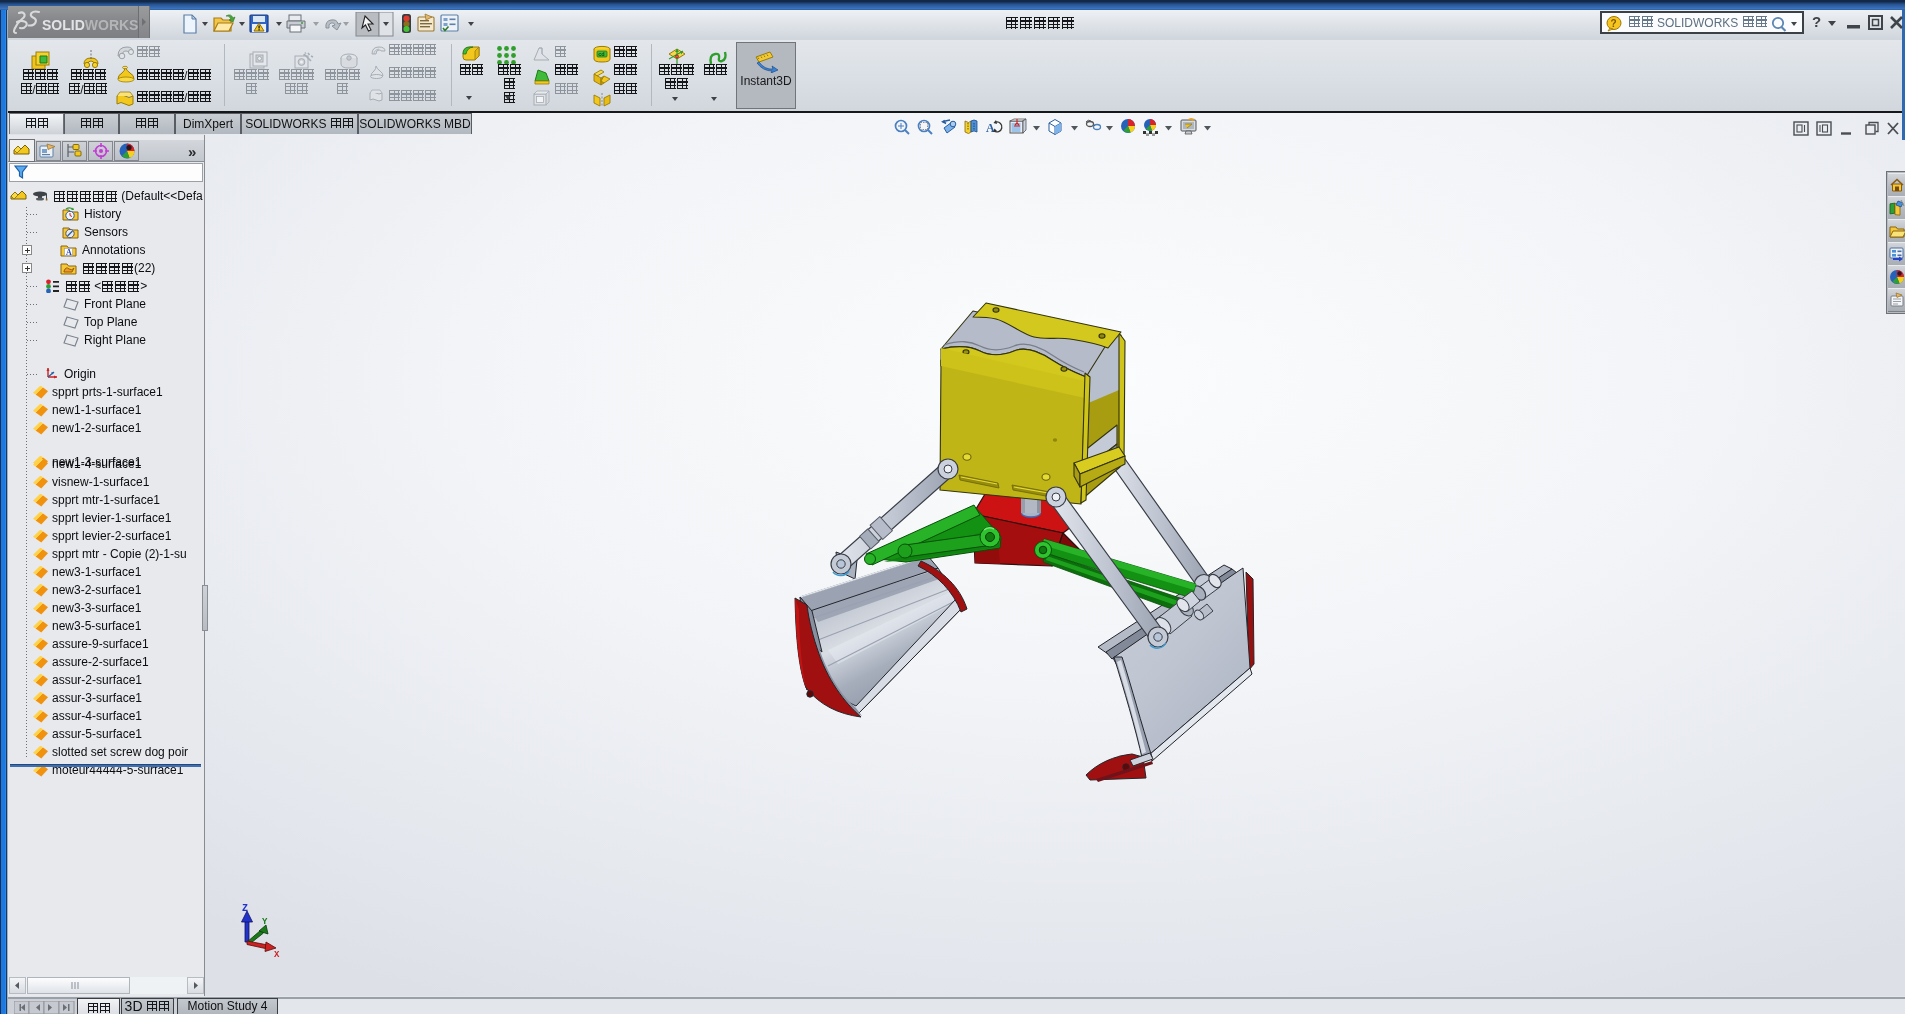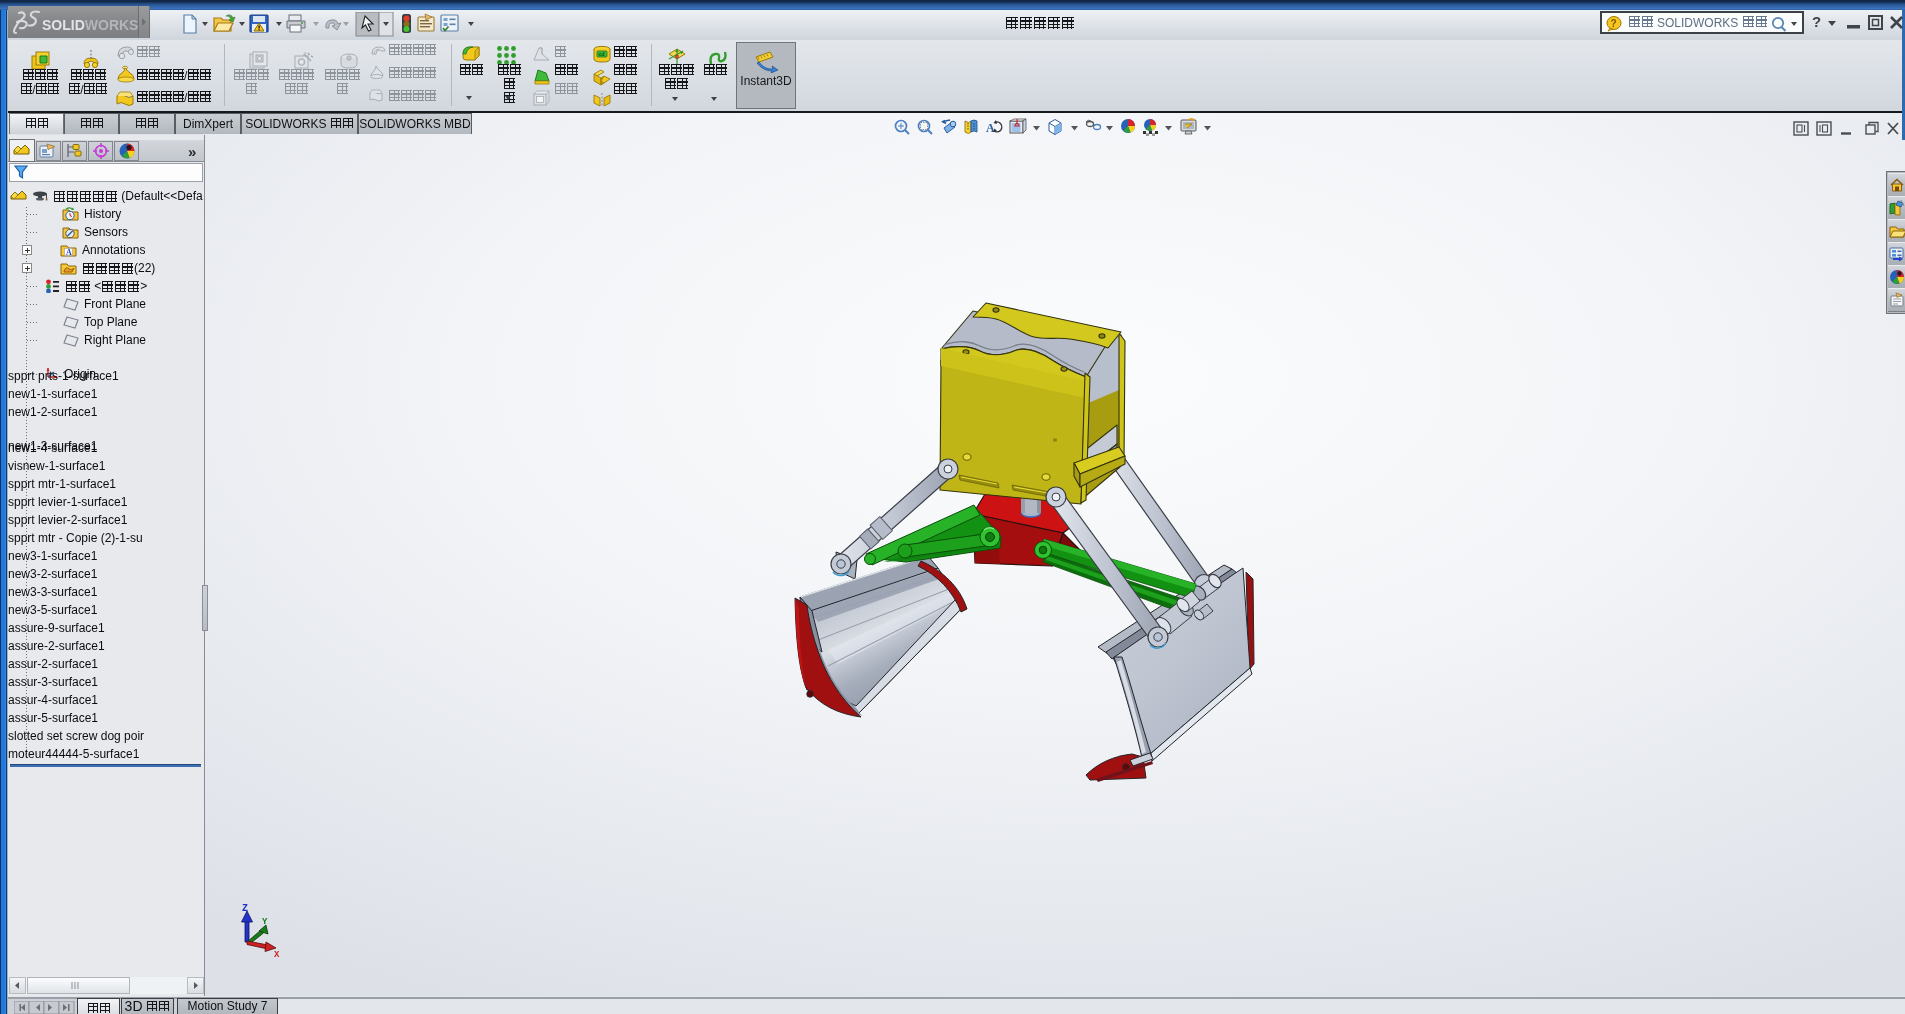--- a/index.html
+++ b/index.html
@@ -22,21 +22,21 @@
 
 .trow{position:absolute;left:0;height:18px;display:flex;align-items:center;white-space:nowrap;}
 .ticon{margin-right:5px;flex:none;}
 .fold{width:17px;height:14px;margin-left:25px;}
 .plane{width:16px;height:13px;margin-left:26px;}
 .vdots{background:repeating-linear-gradient(to bottom,#6a6f76 0 1px,transparent 1px 3px);}
 .hdots{flex:none;width:10px;height:1px;margin-left:19px;background:repeating-linear-gradient(to right,#6a6f76 0 1px,transparent 1px 3px);}
 .pbox{flex:none;width:8px;height:8px;margin-left:14px;margin-right:3px;background:#fdfdfd;border:1px solid #888;position:relative;}
 .pbox::before{content:"";position:absolute;left:1.5px;top:3.5px;width:5px;height:1px;background:#333;}
 .pbox::after{content:"";position:absolute;left:3.5px;top:1.5px;width:1px;height:5px;background:#333;}
-.srow{position:absolute;left:0;height:18px;display:flex;align-items:center;white-space:nowrap;}
+.srow{position:absolute;left:0;height:18px;display:flex;align-items:center;white-space:nowrap;padding-left:44px;margin-top:16px;}
 .srow::before{content:"";flex:none;width:15px;height:13px;margin-left:-19px;margin-right:4px;background:
  linear-gradient(135deg,#ffd24a 0 40%,#f0920e 40% 75%,#d97b06 75%);
  clip-path:polygon(50% 0,100% 45%,55% 100%,0 55%);}
 .tpb{position:absolute;left:1px;width:17px;height:22px;background:linear-gradient(#d2d6db,#b4b9bf 60%,#a9aeb5);border-top:1px solid #e8eaee;border-bottom:1px solid #7d8187;}
 .tpb svg{margin:3px 0 0 1px;}
 
 
 #topband{left:0;top:0;width:1905px;height:10px;background:linear-gradient(#13294a 0 15%,#285492 45%,#3a72bd 85%,#2d5f9f);}
 #lborder{left:0;top:10px;width:8px;height:1004px;background:linear-gradient(90deg,#0e2f57 0 1px,#1f78dd 1px 5px,#2d87ea 5px 6px,#16395f 6px 7px,#9db0c4 7px 8px);}
 #rborder{left:1902px;top:10px;width:3px;height:130px;background:#2f6ab0;}
@@ -549,21 +549,21 @@
           <rect x="5.5" y="3" width="1.5" height="7"></rect>
           <path d="M26 3 l-4 3.5 l4 3.5 z"></path>
           <path d="M34 3 l4 3.5 l-4 3.5 z"></path>
           <path d="M49 3 l4 3.5 l-4 3.5 z"></path>
           <rect x="54" y="3" width="1.5" height="7"></rect>
         </g>
     </svg>
   </div>
   <div class="abs" style="left:77px;top:998px;width:43px;height:16px;background:linear-gradient(#f2f3f5,#dcdfe4);border:1px solid #3a3d41;border-bottom:none;box-sizing:border-box;text-align:center;"><span class="hz hzs" style="margin-top:2px"></span><span class="hz hzs" style="margin-top:2px"></span></div>
   <div class="abs" style="left:121px;top:998px;width:53px;height:16px;background:linear-gradient(#c3c8ce,#b2b7bd);border:1px solid #3a3d41;border-bottom:none;box-sizing:border-box;text-align:center;font-size:14px;line-height:14px;color:#0e0e10;">3D <span class="hz hzs" style="margin-top:2px"></span><span class="hz hzs" style="margin-top:2px"></span></div>
-  <div class="abs" style="left:177px;top:998px;width:101px;height:16px;background:linear-gradient(#c3c8ce,#b2b7bd);border:1px solid #3a3d41;border-bottom:none;box-sizing:border-box;text-align:center;font-size:12px;line-height:14px;color:#0e0e10;">Motion Study 7</div>
+  <div class="abs" style="left:177px;top:998px;width:101px;height:16px;background:linear-gradient(#c3c8ce,#b2b7bd);border:1px solid #3a3d41;border-bottom:none;box-sizing:border-box;text-align:center;font-size:12px;line-height:14px;color:#0e0e10;">Motion Study 4</div>
   <div class="abs" id="lborder"></div>
   <div class="abs" id="rborder"></div>
 
   <div class="rsep" style="left:224px"></div>
   <div class="rsep" style="left:451px"></div>
   <div class="rsep" style="left:651px"></div>
   <svg class="abs" style="left:22px;top:44px" width="780" height="64" viewBox="0 0 780 64">
 
     <g transform="translate(8,8)">
         <rect x="2" y="4" width="13" height="13" fill="#f0c41f" stroke="#9a7c08" stroke-width="1"></rect>

